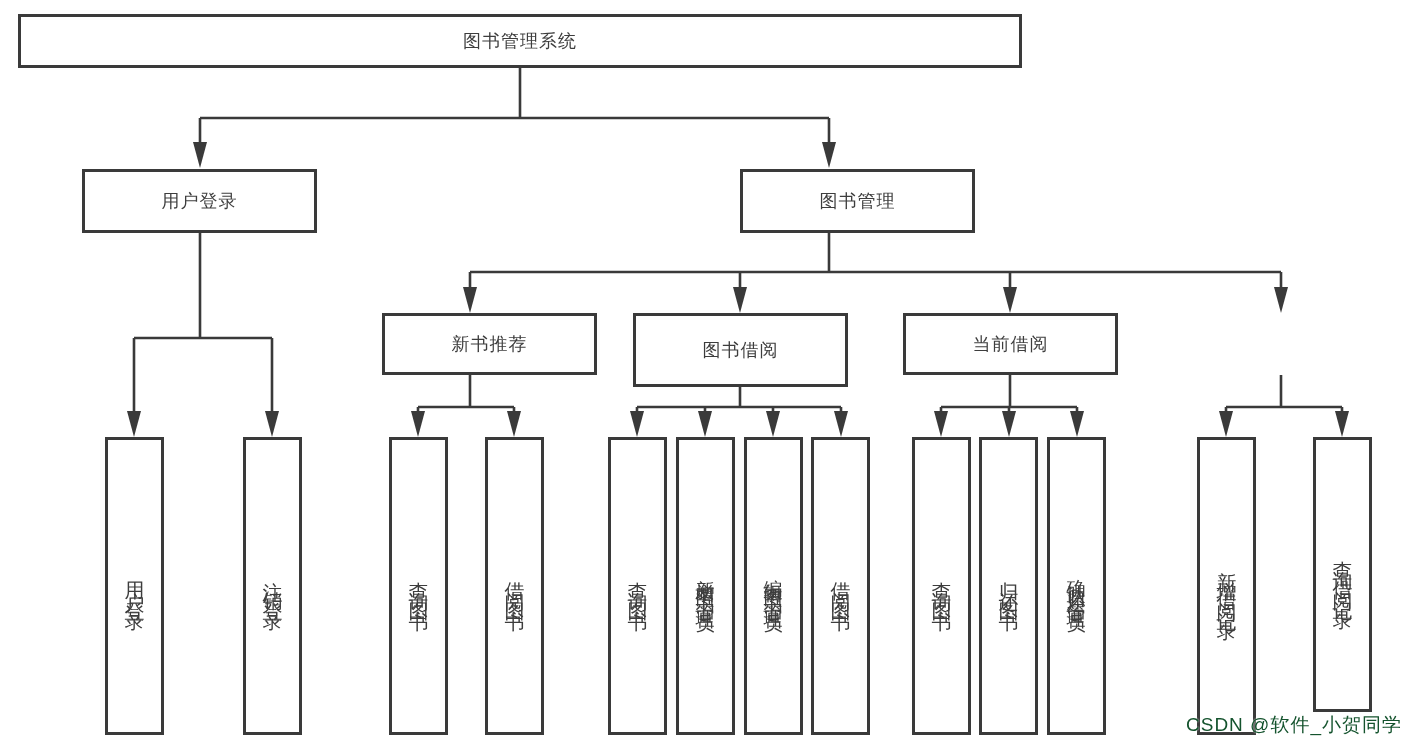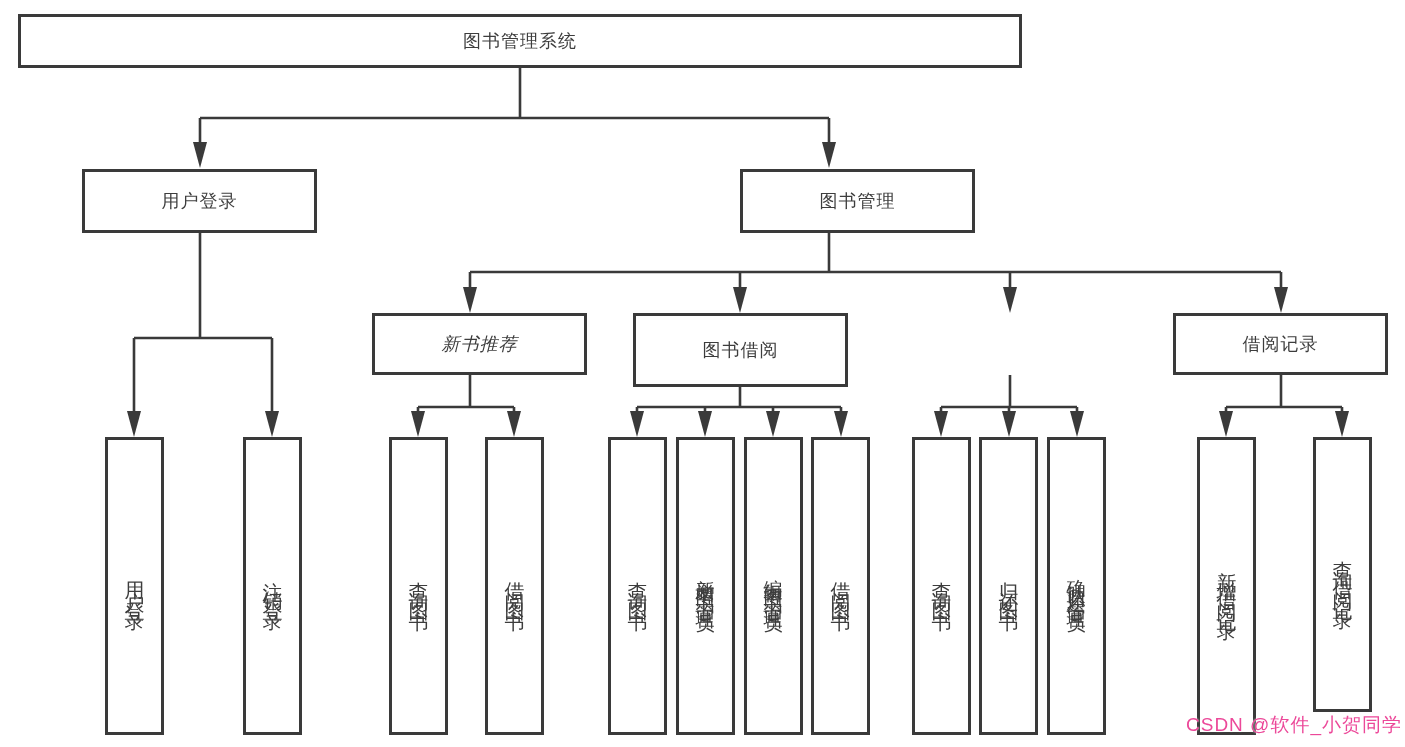--- a/index.html
+++ b/index.html
@@ -43,21 +43,21 @@
     font-size: 20px;
     writing-mode: vertical-lr;
     text-orientation: upright;
     letter-spacing: 10px;
     line-height: 53px;
     white-space: nowrap;
   }
   .watermark {
     position: absolute;
     font-size: 19px;
-    color: #ec4899;
+    color: #14532d;
     letter-spacing: 1px;
     white-space: nowrap;
     z-index: 5;
     text-shadow: 0 0 2px #ffffff;
   }
 </style>
 </head>
 <body>
 
 <div id="canvas">
@@ -100,23 +100,23 @@
       <polygon points="1219,411 1233,411 1226,437"></polygon>
       <polygon points="1335,411 1349,411 1342,437"></polygon>
     </g>
   </svg>
 
   <div class="box h" style="left:18px; top:14px; width:1004px; height:54px;">图书管理系统</div>
 
   <div class="box h" style="left:82px; top:169px; width:235px; height:64px;">用户登录</div>
   <div class="box h" style="left:712px; top:169px; width:235px; height:64px;margin-left:28px;">图书管理</div>
 
-  <div class="box h" style="left:372px; top:313px; width:215px; height:62px;font-style:italic;">新书推荐</div>
+  <div class="box h" style="left:382px; top:313px; width:215px; height:62px;">新书推荐</div>
   <div class="box h" style="left:633px; top:313px; width:215px; height:74px;">图书借阅</div>
-  <div class="box h" style="left:1173px; top:313px; width:215px; height:62px;">借阅记录</div>
+  <div class="box h" style="left:903px; top:313px; width:215px; height:62px;">当前借阅</div>
 
   <div class="box v" style="left:105px; top:437px; width:59px; height:298px;">用户登录</div>
   <div class="box v" style="left:243px; top:437px; width:59px; height:298px;">注销登录</div>
 
   <div class="box v" style="left:389px; top:437px; width:59px; height:298px;">查询图书</div>
   <div class="box v" style="left:485px; top:437px; width:59px; height:298px;">借阅图书</div>
 
   <div class="box v" style="left:608px; top:437px; width:59px; height:298px;">查询图书</div>
   <div class="box v" style="left:676px; top:437px; width:59px; height:298px; letter-spacing:5px; font-size:19px;">新增图书（管理员）</div>
   <div class="box v" style="left:744px; top:437px; width:59px; height:298px; letter-spacing:5px; font-size:19px;">编辑图书（管理员）</div>

